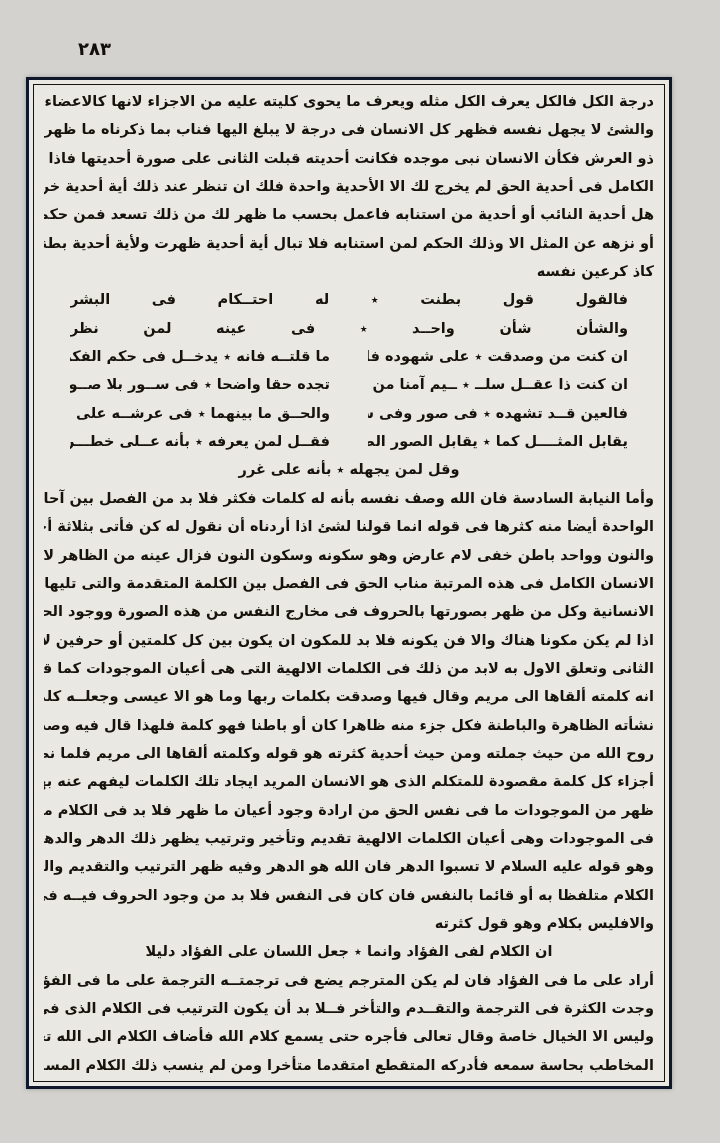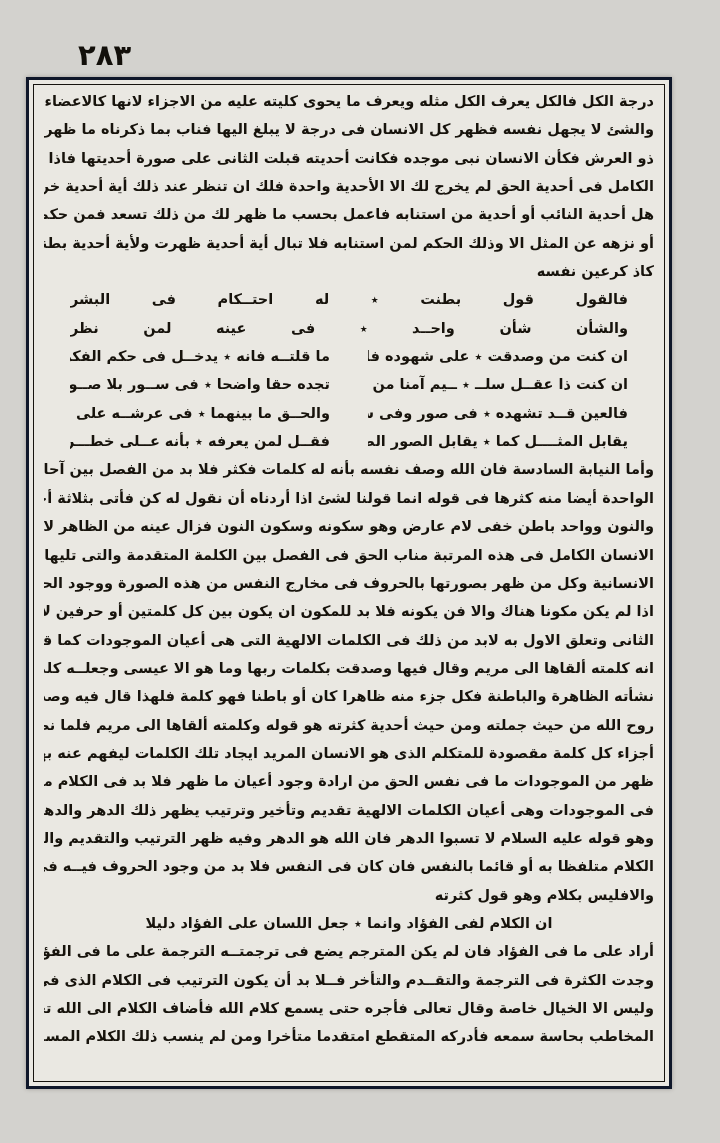--- a/index.html
+++ b/index.html
@@ -6,21 +6,21 @@
   body{
     width:720px;height:1143px;
     background:#d3d2ce;
     position:relative;
     font-family:"DejaVu Sans",sans-serif;
     color:#17130c;
     overflow:hidden;
   }
   .page-number{
     position:absolute;top:38px;left:78px;
-    font-size:29px;font-weight:bold;color:#120f0a;
+    font-size:18px;font-weight:bold;color:#120f0a;
     letter-spacing:2px;
   }
   .frame-outer{
     position:absolute;left:26px;top:77px;
     width:640px;height:1006px;
     border:3px solid #0f172a;
     background:#eae8e2;
     box-shadow:0 0 4px rgba(60,55,45,.35);
     font-weight:bold;
   }
@@ -102,20 +102,21 @@
           <span class="hemistich">تجده حقا واضحا ٭ فى ســور بلا صــور</span>
         </div>
         <div class="poem-row">
           <span class="hemistich">فالعين قــد تشهده ٭ فى صور وفى سور</span>
           <span class="hemistich">والحــق ما بينهما ٭ فى عرشــه على سرر</span>
         </div>
         <div class="poem-row">
           <span class="hemistich">يقابل المثــــل كما ٭ يقابل الصور الصور</span>
           <span class="hemistich">فقــل لمن يعرفه ٭ بأنه عــلى خطـــر</span>
         </div>
+        <div class="verse-center">وقل لمن يجهله ٭ بأنه على غرر</div>
       </div>
 
       <div class="line">وأما النيابة السادسة فان الله وصف نفسه بأنه له كلمات فكثر فلا بد من الفصل بين آحاد هــذه الكثرة ثم الكلمة</div>
       <div class="line">الواحدة أيضا منه كثرها فى قوله انما قولنا لشئ اذا أردناه أن نقول له كن فأتى بثلاثة أحرف اثنان ظاهران وهما الكاف</div>
       <div class="line">والنون وواحد باطن خفى لام عارض وهو سكونه وسكون النون فزال عينه من الظاهر لالتقاء الساكنين فناب</div>
       <div class="line">الانسان الكامل فى هذه المرتبة مناب الحق فى الفصل بين الكلمة المتقدمة والتى تليها فنطق سبحانه فى هذه النشأة</div>
       <div class="line">الانسانية وكل من ظهر بصورتها بالحروف فى مخارج النفس من هذه الصورة ووجود الحرف فى كل مخرج تكوينه</div>
       <div class="line">اذا لم يكن مكونا هناك والا فن يكونه فلا بد للمكون ان يكون بين كل كلمتين أو حرفين لايجاد الكلمة الثانية أو الحرف</div>
       <div class="line">الثانى وتعلق الاول به لابد من ذلك فى الكلمات الالهية التى هى أعيان الموجودات كما قال فى عيسى عليــه الســلام</div>
       <div class="line">انه كلمته ألقاها الى مريم وقال فيها وصدقت بكلمات ربها وما هو الا عيسى وجعلــه كلمات لما لانه كثير من حيث</div>

